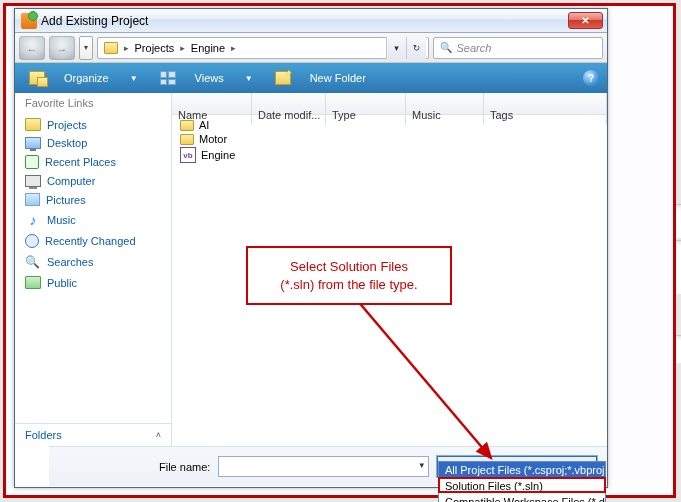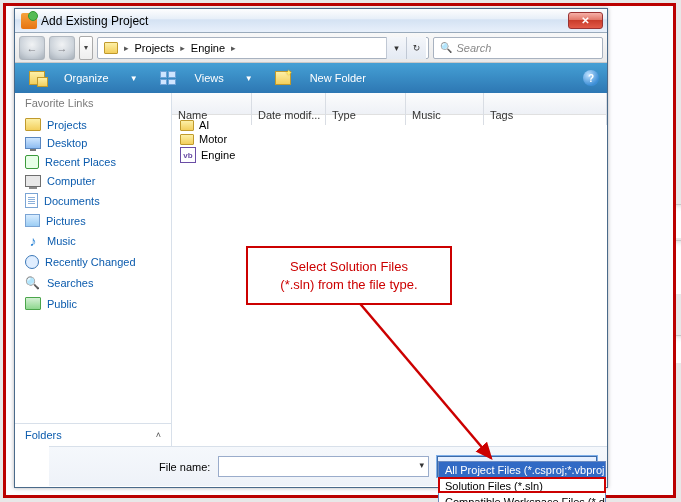--- a/index.html
+++ b/index.html
@@ -179,24 +179,20 @@
             </div>
           <div class="favitem">
               <span class="ic ic-recent"></span>
               <span>Recent Places</span>
             </div>
           <div class="favitem">
               <span class="ic ic-computer"></span>
               <span>Computer</span>
             </div>
           <div class="favitem">
-              <span class="ic ic-doc"></span>
-              <span>Documents</span>
-            </div>
-          <div class="favitem">
               <span class="ic ic-pic"></span>
               <span>Pictures</span>
             </div>
           <div class="favitem">
               <span class="ic ic-music">♪</span>
               <span>Music</span>
             </div>
           <div class="favitem">
               <span class="ic ic-changed"></span>
               <span>Recently Changed</span>

